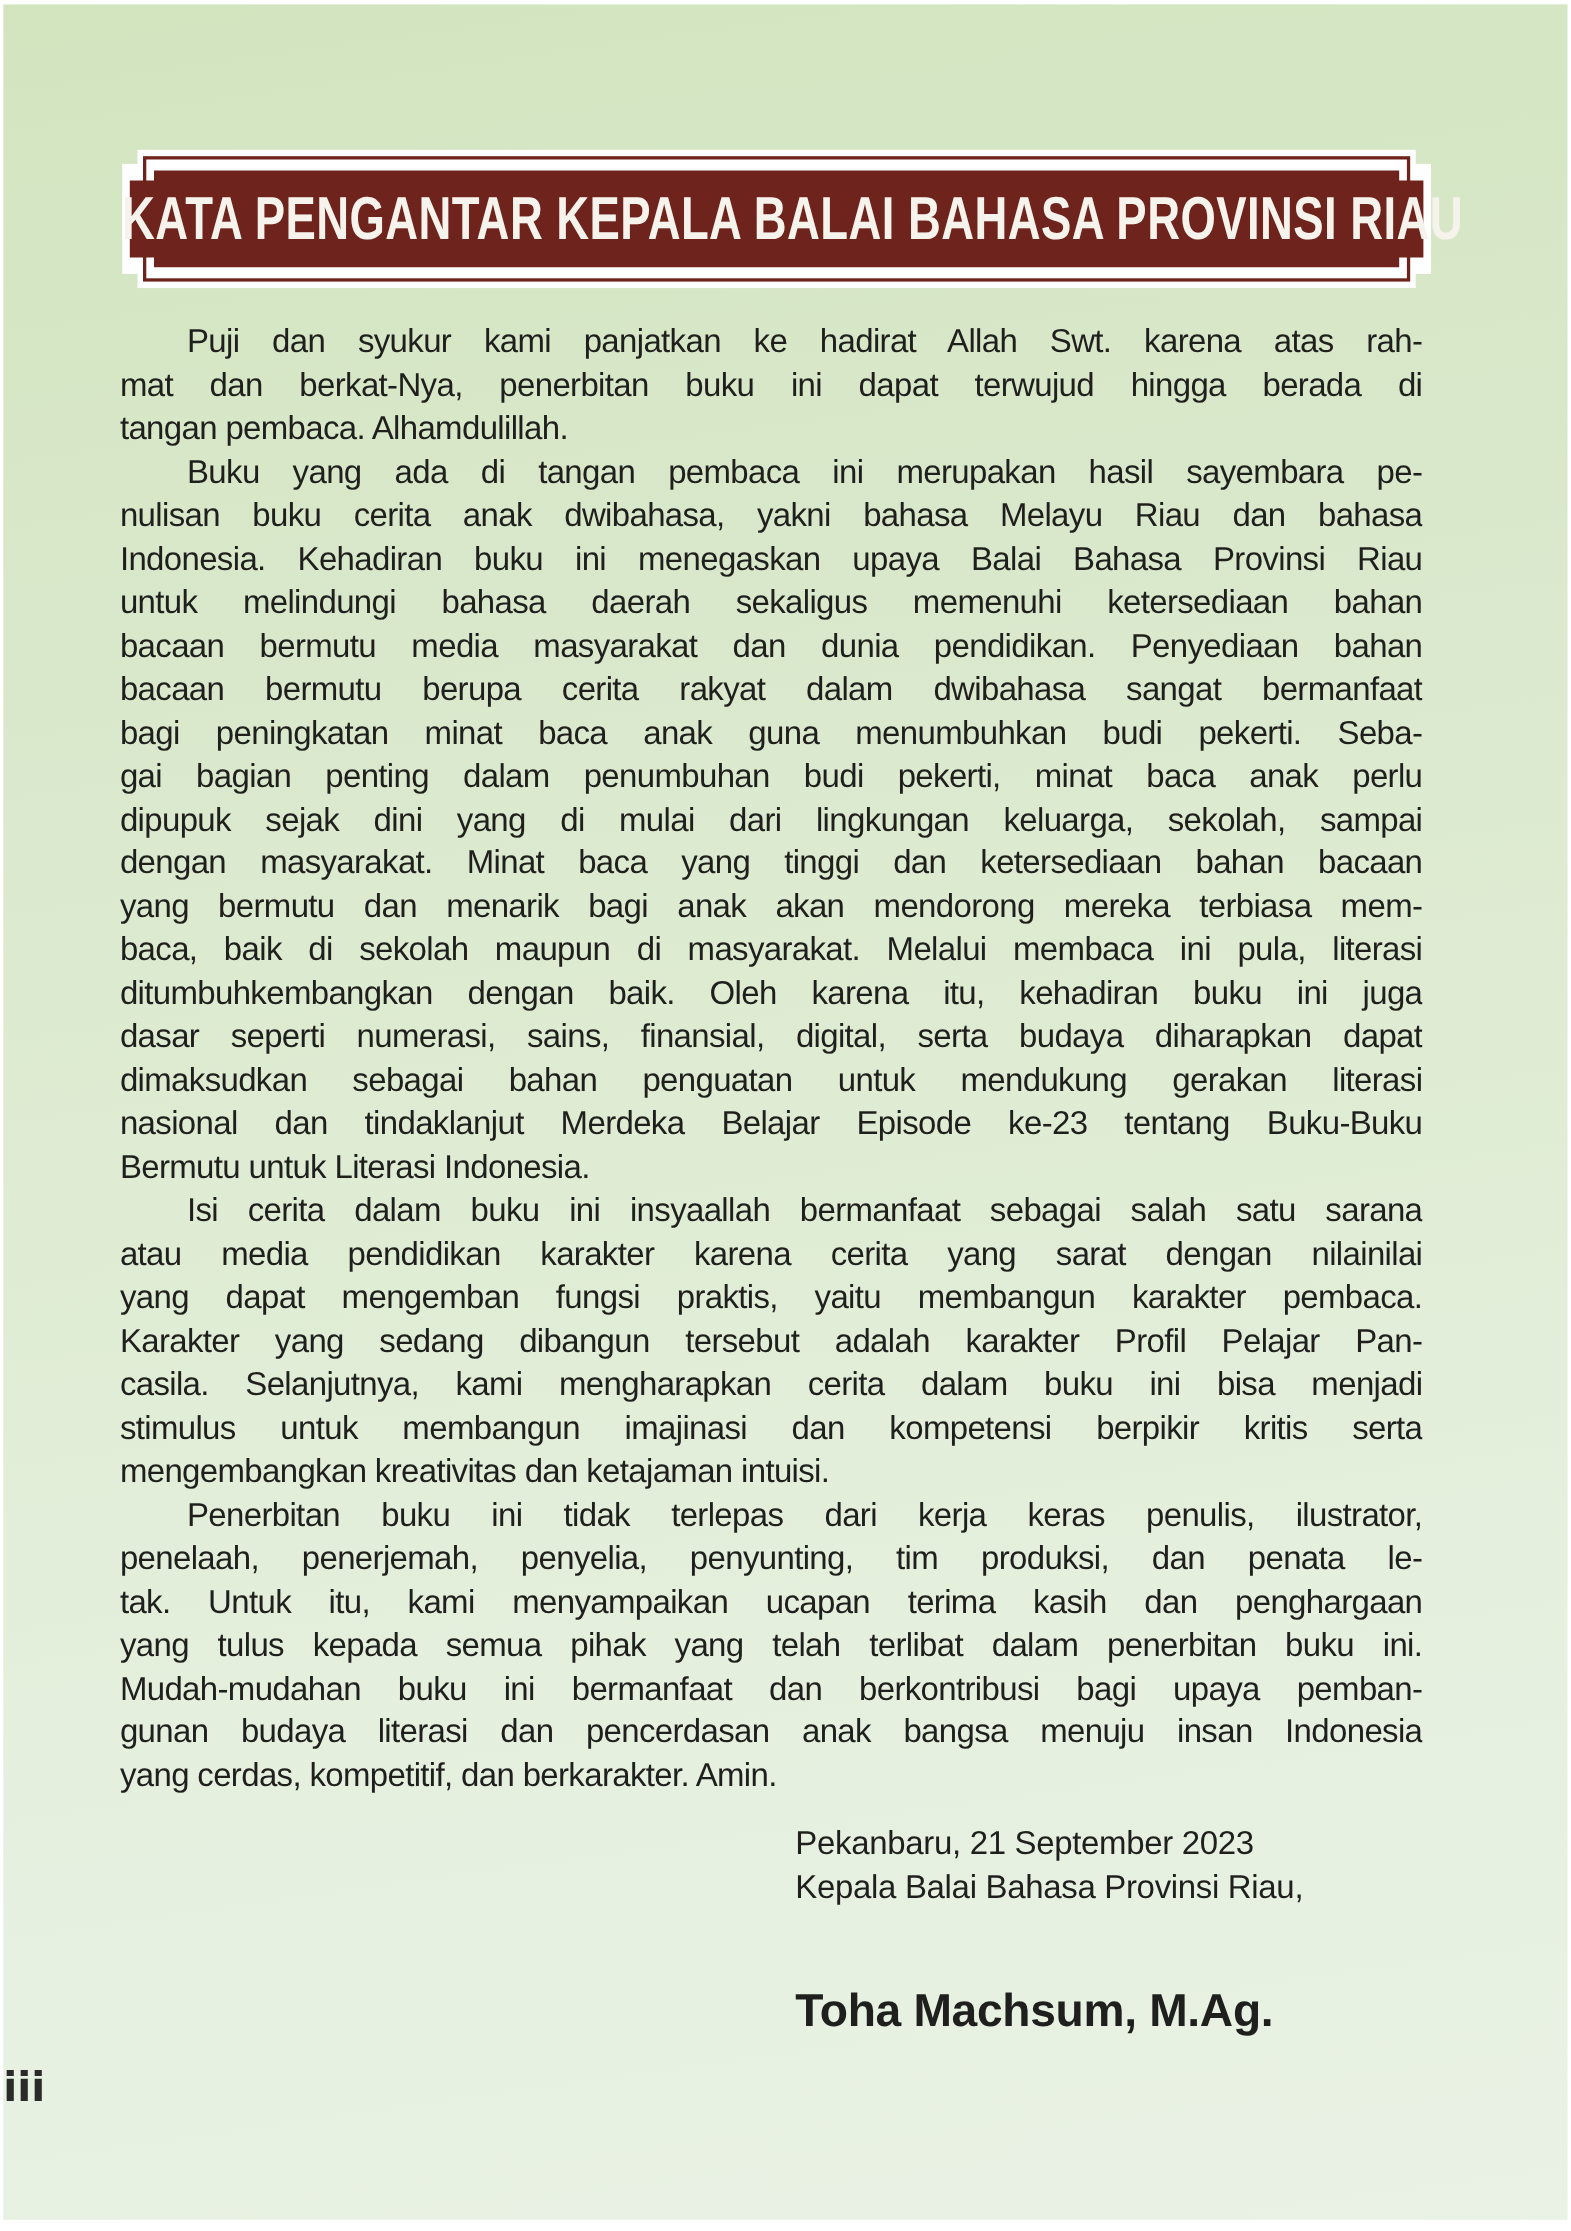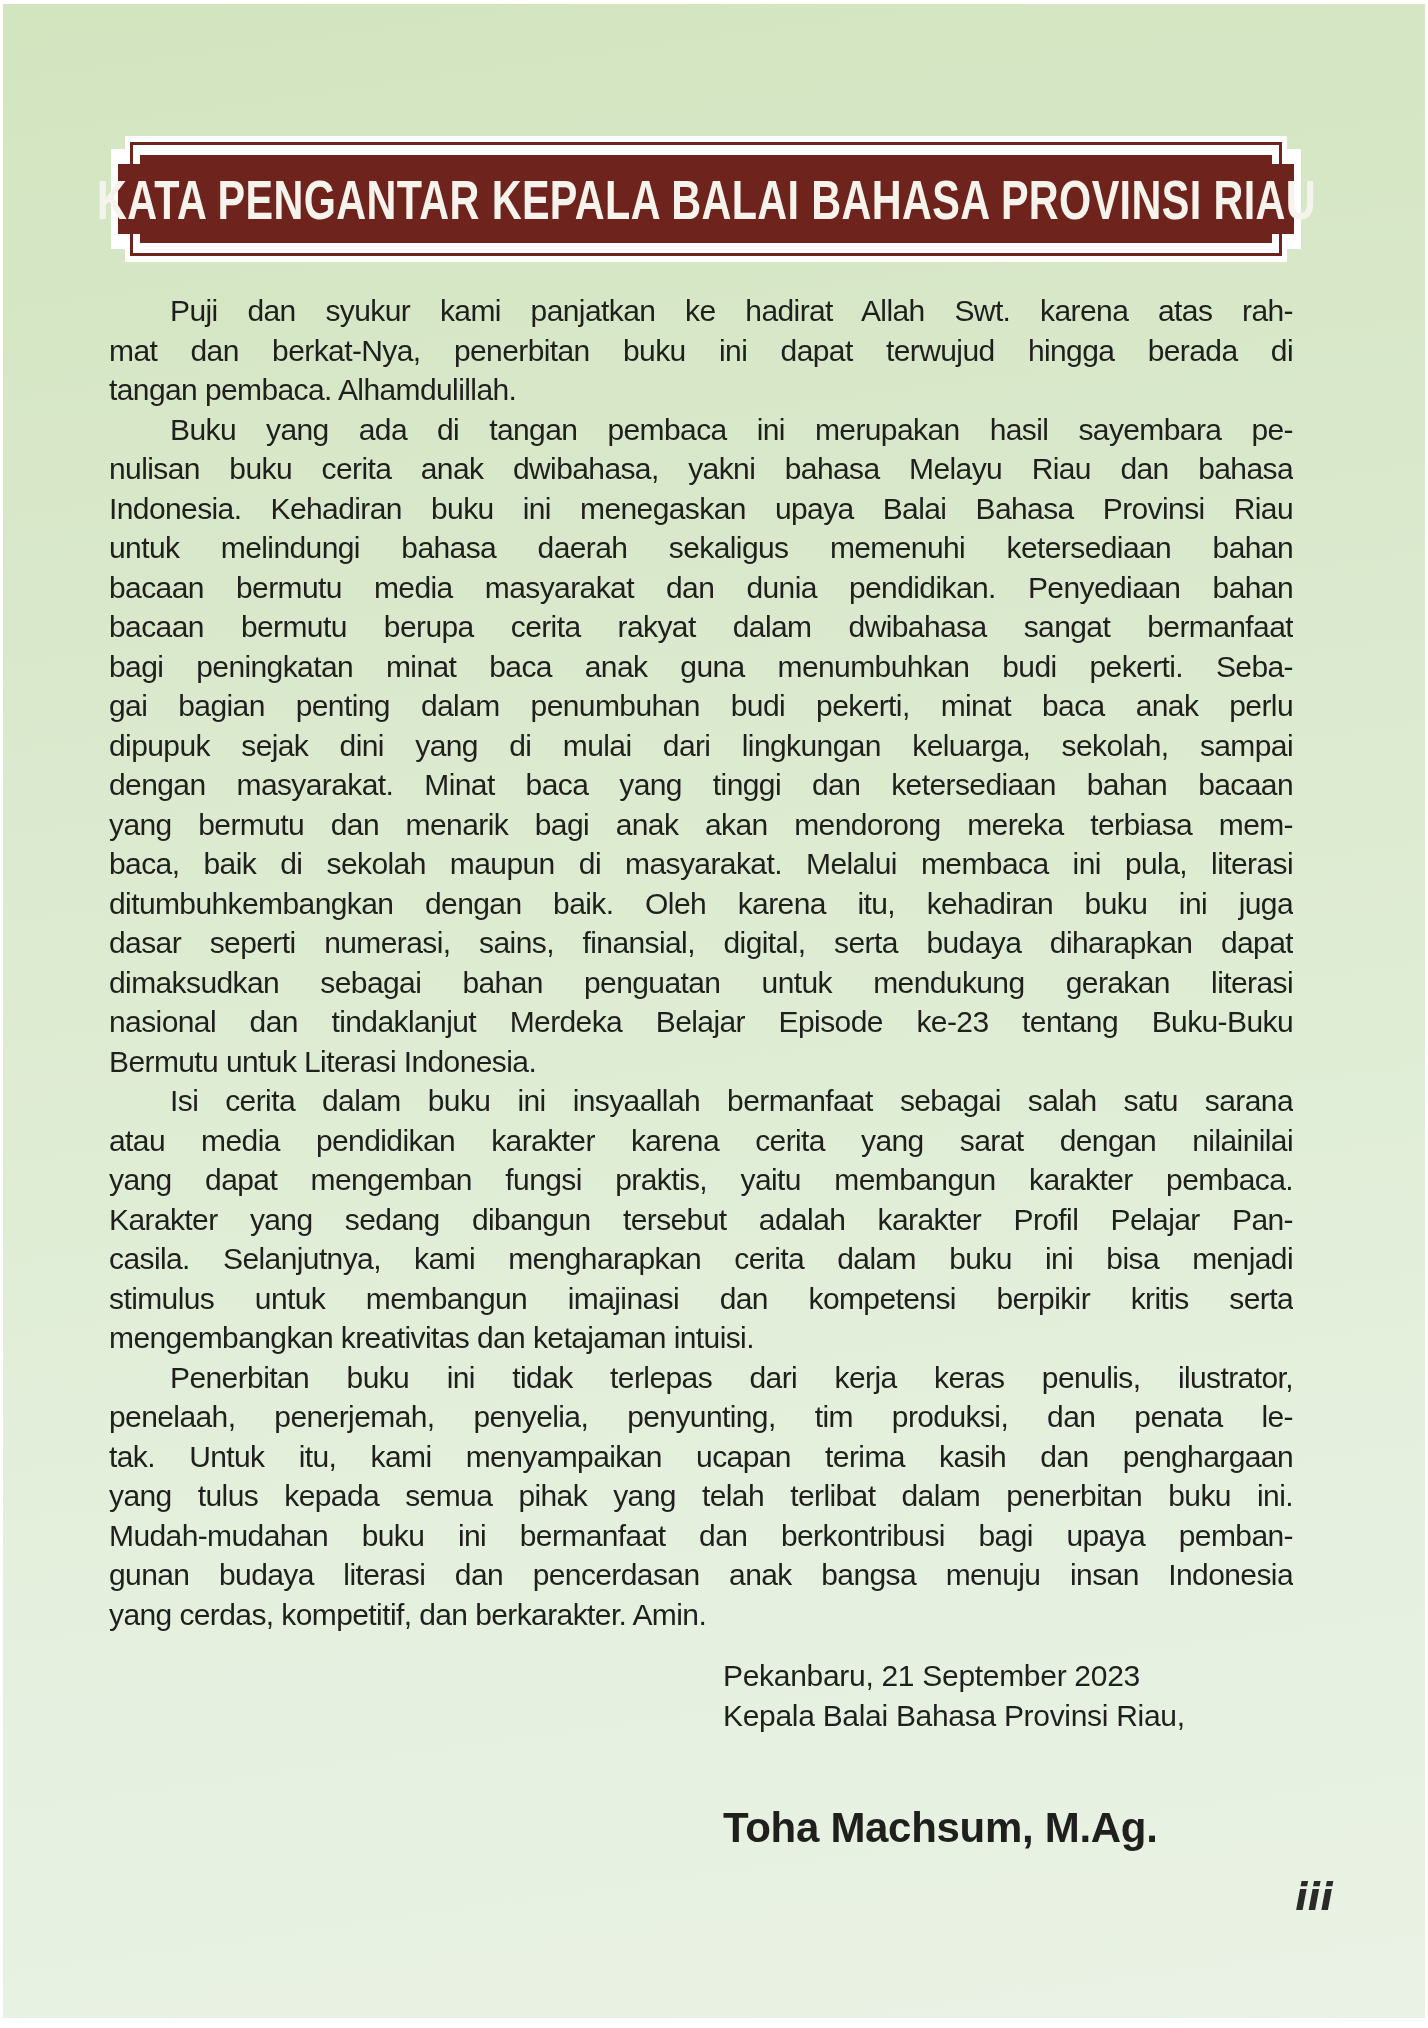--- a/index.html
+++ b/index.html
@@ -7,21 +7,21 @@
     width:1428px;height:2028px;position:relative;background:#ffffff;
     font-family:"Liberation Sans","DejaVu Sans",sans-serif;
     overflow:hidden;
   }
   .page{
     position:absolute;left:3px;top:4px;right:3px;bottom:10px;
     background:linear-gradient(172deg,#d2e5bf 0%,#d9e8cb 28%,#e0edd5 55%,#e6f0e0 78%,#e9f2e4 100%);
   }
   
   .banner{
-    position:absolute;left:108px;top:132px;width:1190px;height:126px;
+    position:absolute;left:108px;top:132px;width:1190px;height:126px;padding-left:28px;
   }
   .banner svg{position:absolute;left:0;top:0;}
   .banner-title{
     position:absolute;left:0;top:0;width:100%;height:100%;
     display:flex;align-items:center;justify-content:center;
     color:#f6f3ec;font-weight:bold;font-size:53px;line-height:1;
     white-space:nowrap;
   }
   .banner-title span{display:inline-block;transform:scale(0.78,1.04);letter-spacing:0.5px;}
   
@@ -40,22 +40,22 @@
   .closing{
     position:absolute;left:720px;top:1652px;
     font-size:30px;line-height:39.5px;color:#1f1f1d;letter-spacing:-0.3px;
   }
   .signature{
     position:absolute;left:720px;top:1800px;
     font-size:42px;font-weight:bold;color:#1f1f1d;letter-spacing:-0.3px;
   }
   
   .page-number{
-    position:absolute;left:0;top:1872px;width:1330px;text-align:right;
-    font-size:37px;font-weight:bold;font-style:italic;color:#2a2a28;
+    position:absolute;left:0;top:1872px;width:1330px;text-align:left;
+    font-size:37px;font-weight:bold;color:#2a2a28;
     font-family:"DejaVu Sans","Liberation Sans",sans-serif;
   }
 </style>
 </head>
 <body>
 
 <div class="page">
 
   <div class="banner">
     <svg width="1190" height="126" viewBox="0 0 1190 126" aria-hidden="true">

